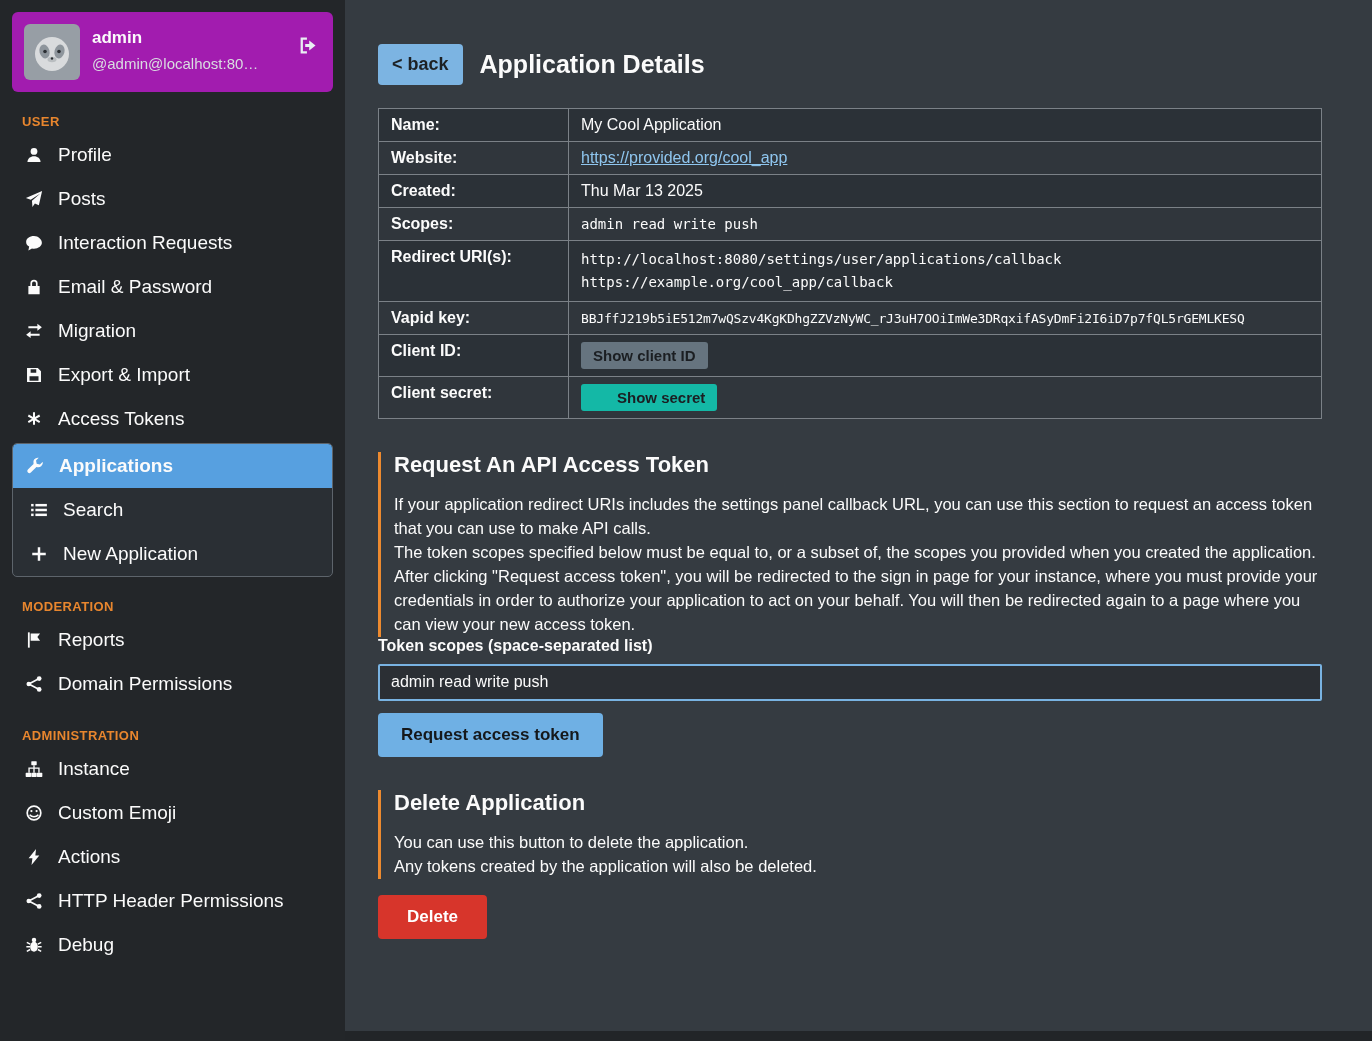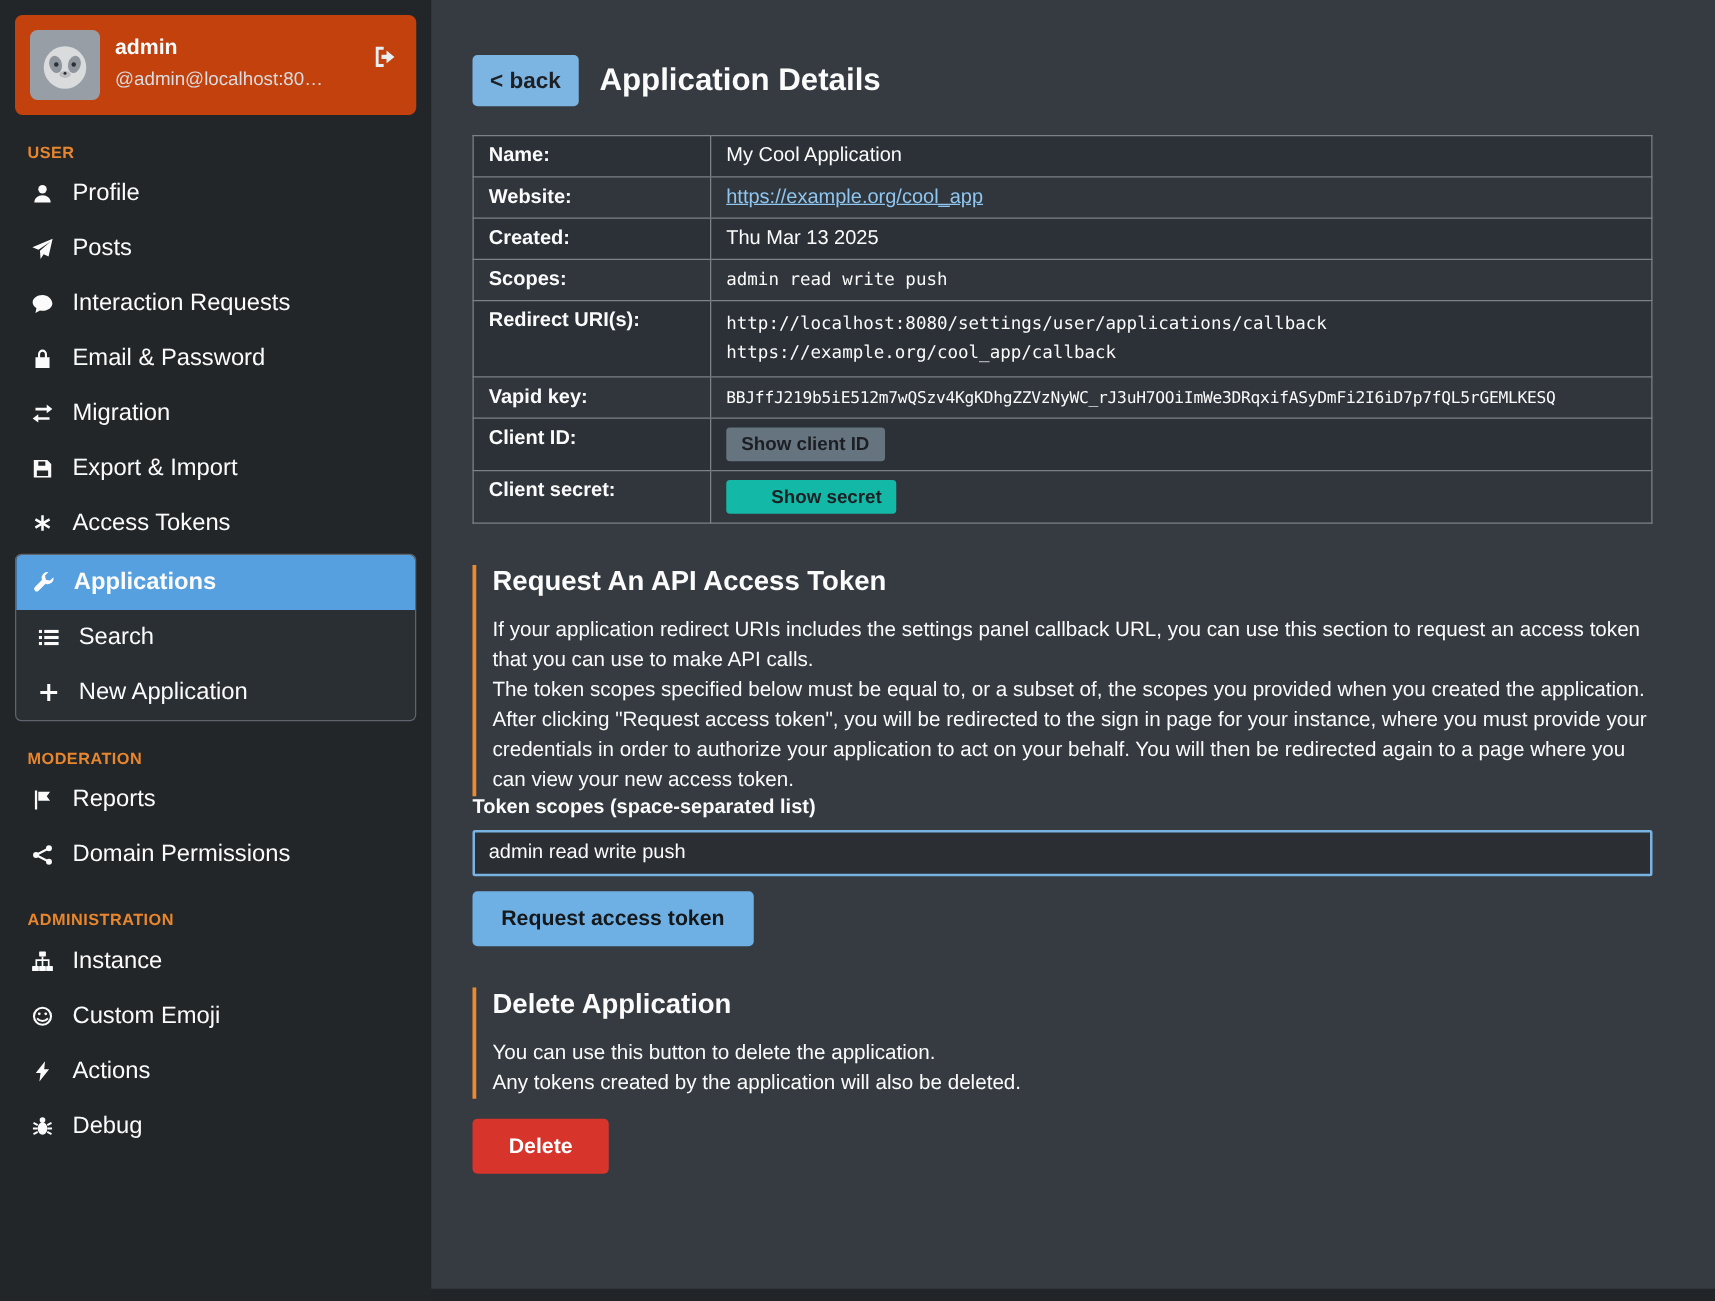--- a/index.html
+++ b/index.html
@@ -14,21 +14,21 @@
 
   
   .sidebar {
     flex:0 0 345px; width:345px;
     background:#232629;
     padding:12px 12px 0 12px;
     overflow:hidden;
   }
   .user-card {
     display:flex; align-items:flex-start; gap:12px;
-    background:#c2410c; border-radius:6px;
+    background:#a21caf; border-radius:6px;
     padding:12px; position:relative; cursor:pointer;
   }
   .avatar { width:56px; height:56px; flex:0 0 56px; }
   .user-meta { padding-top:4px; min-width:0; }
   .username { font-weight:bold; font-size:17px; }
   .account { font-size:15px; color:#d9dde1; margin-top:7px; white-space:nowrap; overflow:hidden; max-width:185px; }
   .logout { position:absolute; right:14px; top:22px; color:#e9eef3; cursor:pointer; }
 
   .section-header {
     color:#e8862e; font-weight:bold; font-size:13px;
@@ -270,20 +270,31 @@
 
     <a class="nav-item">
       <span class="icon">
         <svg viewBox="0 0 16 16" width="18" height="18" fill="currentColor">
             <path d="M9.8.8 3.2 9.2h3.4l-.8 6 6.9-8.6H9.2z"></path>
           </svg>
       </span>
       <span>Actions</span>
     </a>
 
+    <a class="nav-item">
+      <span class="icon">
+        <svg viewBox="0 0 16 16" width="18" height="18" fill="currentColor">
+            <circle cx="12.6" cy="3.2" r="2.1"></circle>
+            <circle cx="3.4" cy="8" r="2.1"></circle>
+            <circle cx="12.6" cy="12.8" r="2.1"></circle>
+            <path d="M3.4 8 12.6 3.2M3.4 8l9.2 4.8" stroke="currentColor" stroke-width="1.5" fill="none"></path>
+          </svg>
+      </span>
+      <span>HTTP Header Permissions</span>
+    </a>
 
     <a class="nav-item">
       <span class="icon">
         <svg viewBox="0 0 16 16" width="18" height="18" fill="currentColor">
             <circle cx="8" cy="3.6" r="2"></circle>
             <ellipse cx="8" cy="9.6" rx="3.4" ry="4.4"></ellipse>
             <path d="M4.6 7.2 1.6 5.6M4.6 9.6H1.2M4.6 12l-3 1.6M11.4 7.2l3-1.6M11.4 9.6h3.4M11.4 12l3 1.6" stroke="currentColor" stroke-width="1.3" fill="none"></path>
           </svg>
       </span>
       <span>Debug</span>
@@ -299,21 +310,21 @@
     </div>
 
     <table class="details">
       <tbody>
           <tr>
         <th>Name:</th>
         <td>My Cool Application</td>
       </tr>
       <tr>
         <th>Website:</th>
-        <td><a class="link">https://example.org/cool_app</a></td>
+        <td><a class="link">https://provided.org/cool_app</a></td>
       </tr>
       <tr>
         <th>Created:</th>
         <td>Thu Mar 13 2025</td>
       </tr>
       <tr>
         <th>Scopes:</th>
         <td class="mono">admin read write push</td>
       </tr>
       <tr>

